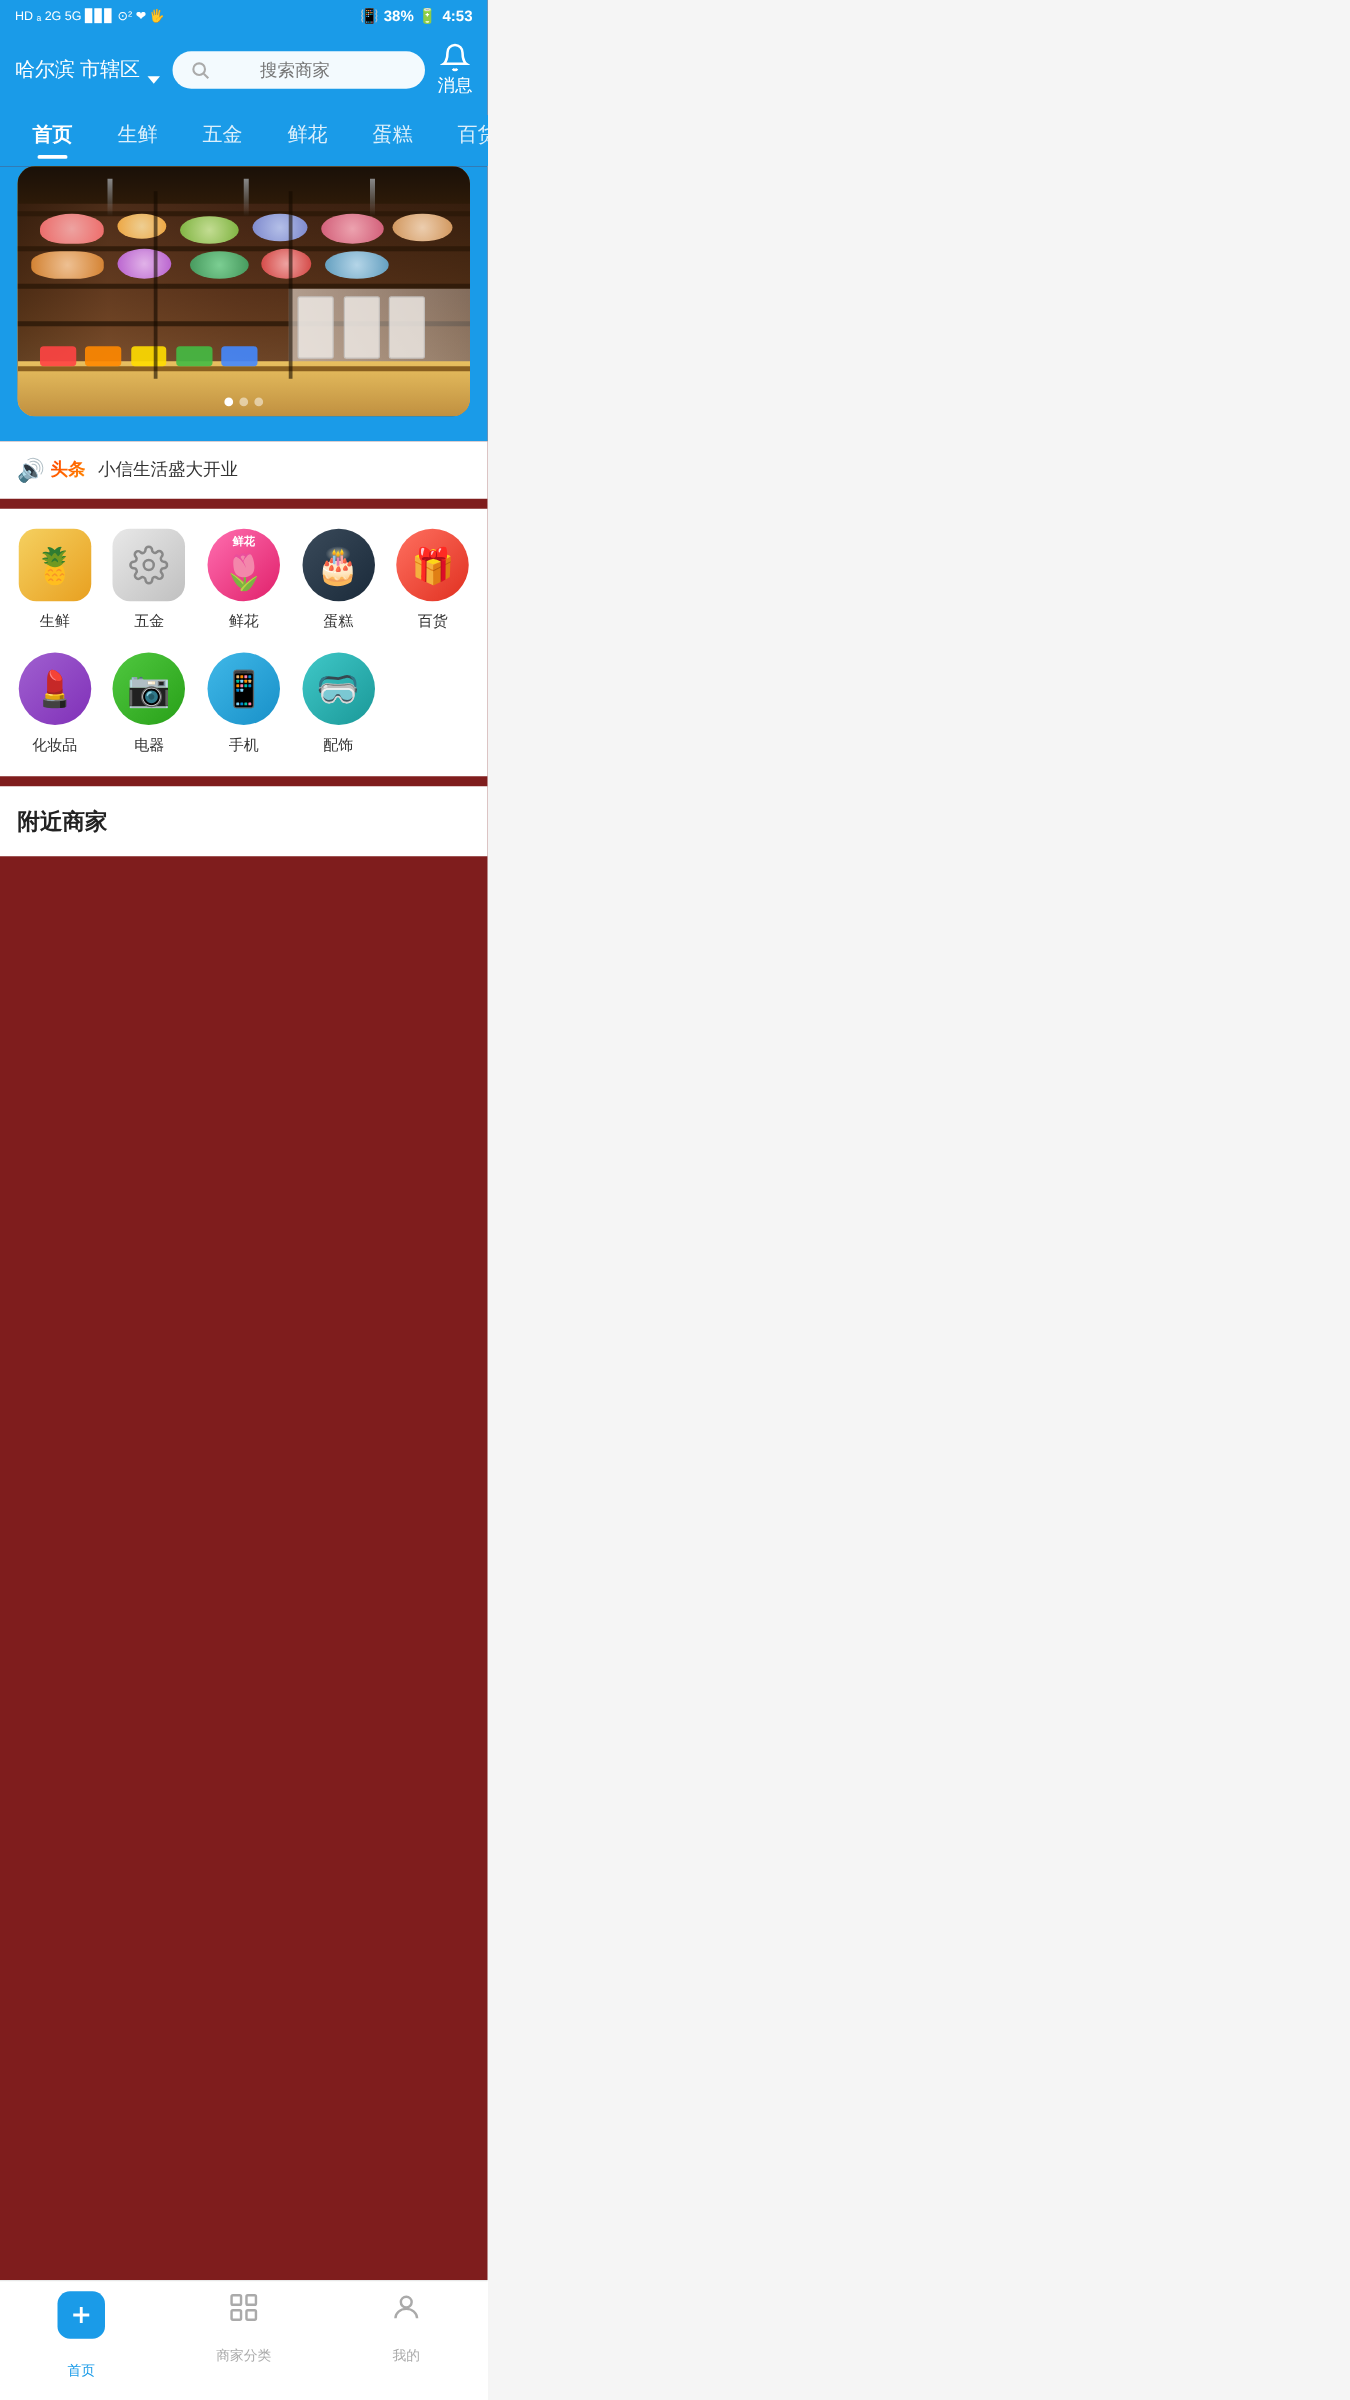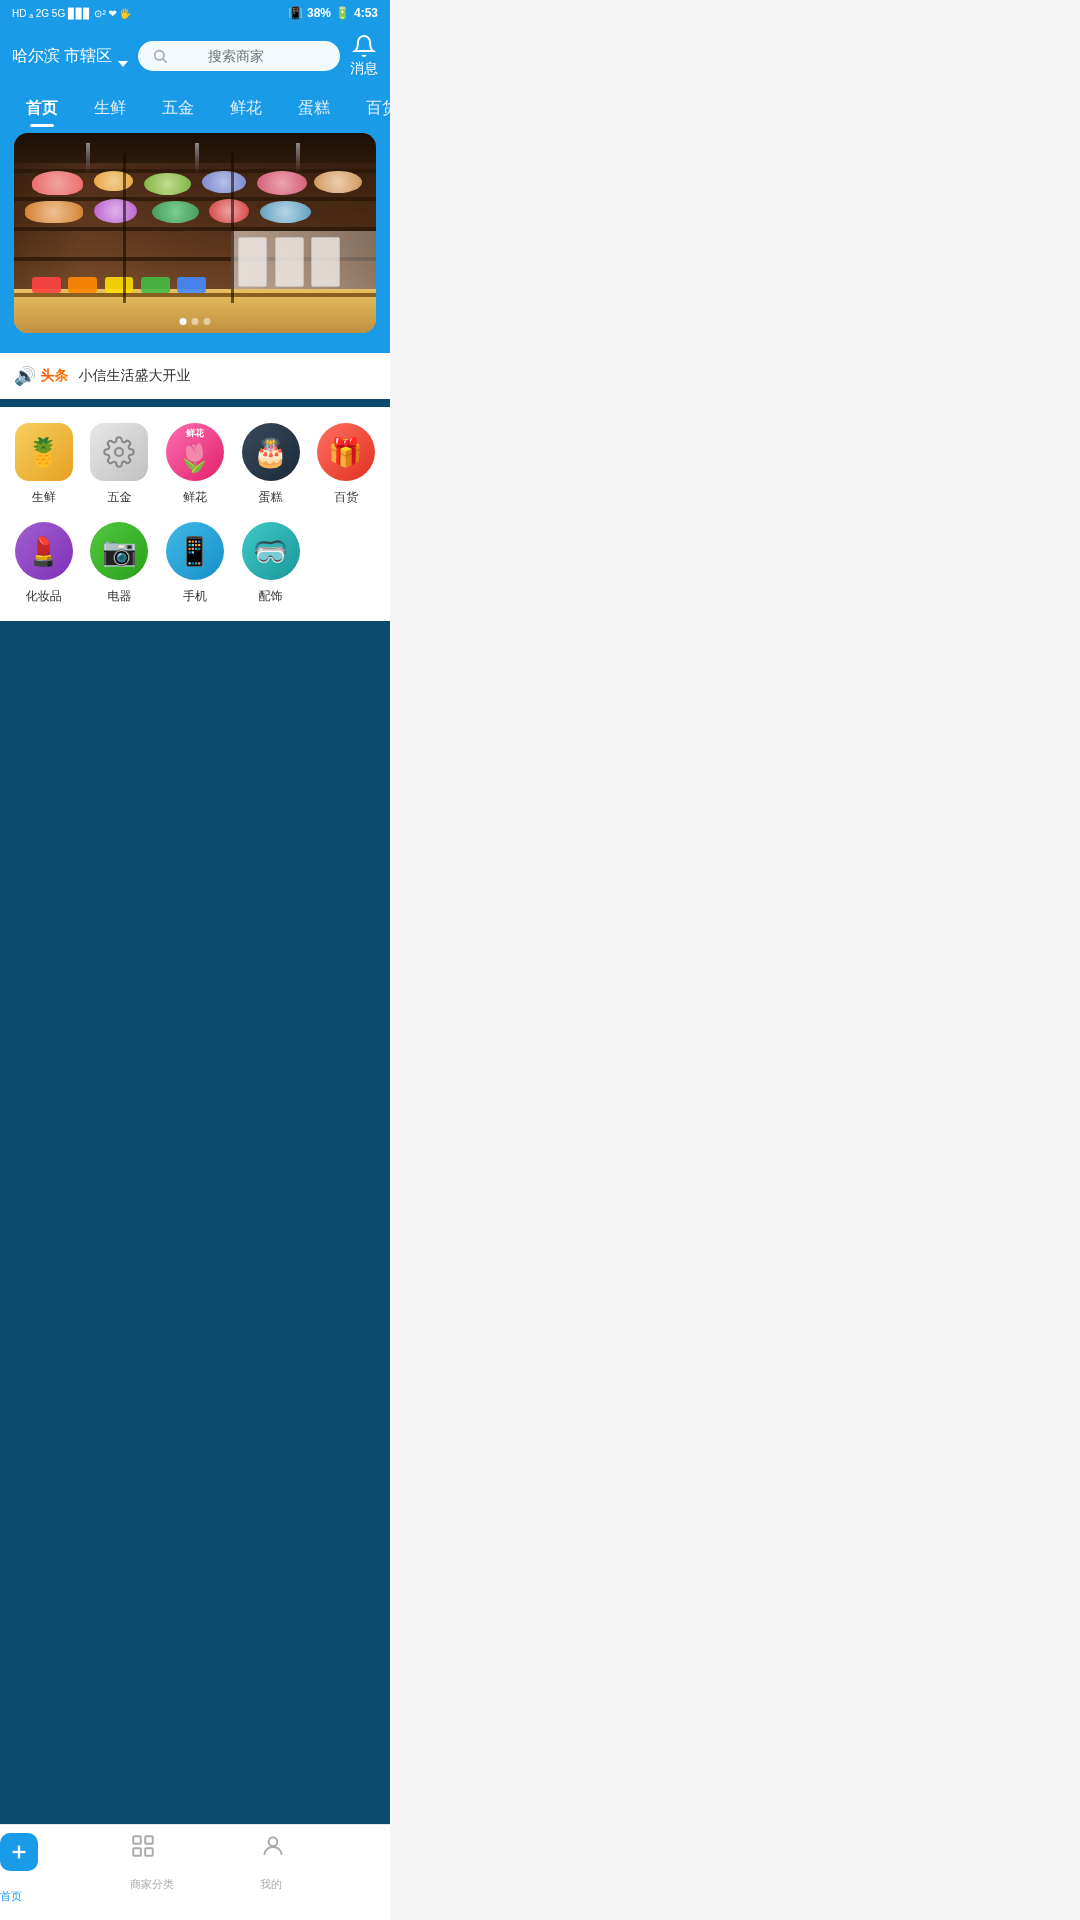--- a/index.html
+++ b/index.html
@@ -183,39 +183,39 @@
       position: fixed;
       bottom: 0; left: 0; right: 0;
       width: 390px;
       background: white;
       border-top: 1px solid #e8e8e8;
       display: flex;
       padding: 8px 0 16px;
     }
     .bottom-nav-item {
       flex: 1;
-      display: flex; flex-direction: column; align-items: flex-start; gap: 18px;
+      display: flex; flex-direction: column; align-items: center; gap: 18px;
       cursor: pointer;
     }
     .bottom-label { font-size: 11px; color: #aaa; }
     .bottom-label.active-label { color: #1a9be8; }
     .home-icon-wrap {
       width: 38px; height: 38px;
       background: #1a9be8;
       border-radius: 10px;
       display: flex; align-items: center; justify-content: center;
       color: white; font-size: 22px;
     }
 
     .main-content { padding-bottom: 70px; }
   </style>
 </head>
 <body>
 
-<div style="width:390px; margin:0 auto; position:relative; min-height:100vh; background:#0c4a6e;">
+<div style="width:390px; margin:0 auto; position:relative; min-height:100vh; background:#7f1d1d;">
 
   <div class="status-bar">
     <div class="status-left">
       <span style="font-size:10px;">HD ₐ 2G 5G ▊▊▊</span>
       <span style="font-size:10px;">⊙² ❤ 🖐</span>
     </div>
     <div class="status-right">
       <span>📳</span>
       <span>38%</span>
       <span>🔋</span>
@@ -379,20 +379,23 @@
         <div class="category-item">
           <div class="category-icon-wrap cat-peidai">
             <span>🥽</span>
           </div>
           <span class="category-label">配饰</span>
         </div>
         <div></div>
       </div>
     </div>
 
+    <div class="nearby-section">
+      <h2 class="nearby-title">附近商家</h2>
+    </div>
 
   </div>
 
   <div class="bottom-nav">
     <div class="bottom-nav-item">
       <div class="home-icon-wrap">
         <svg width="22" height="22" viewBox="0 0 24 24" fill="none" stroke="white" stroke-width="2.5">
           <line x1="12" y1="5" x2="12" y2="19"></line>
           <line x1="5" y1="12" x2="19" y2="12"></line>
         </svg>

